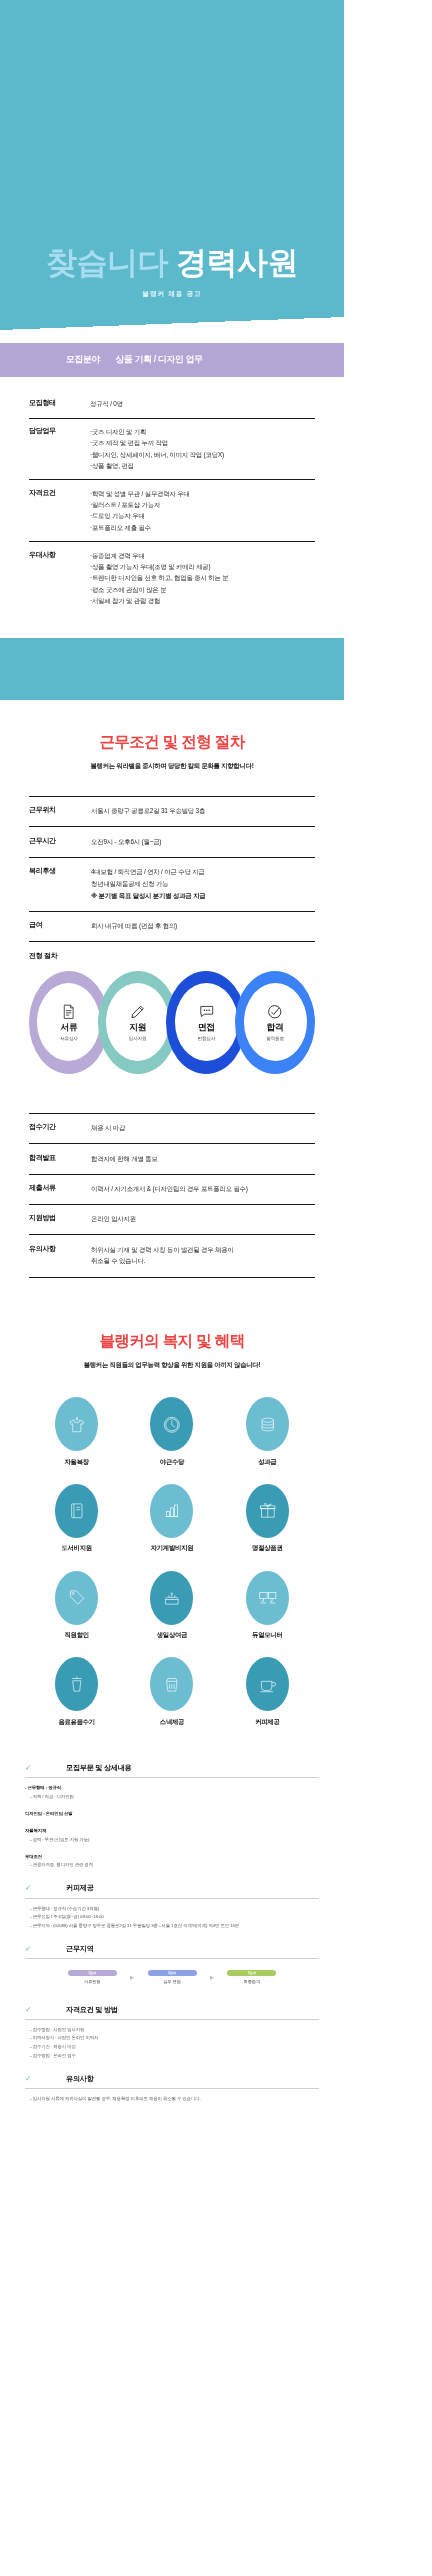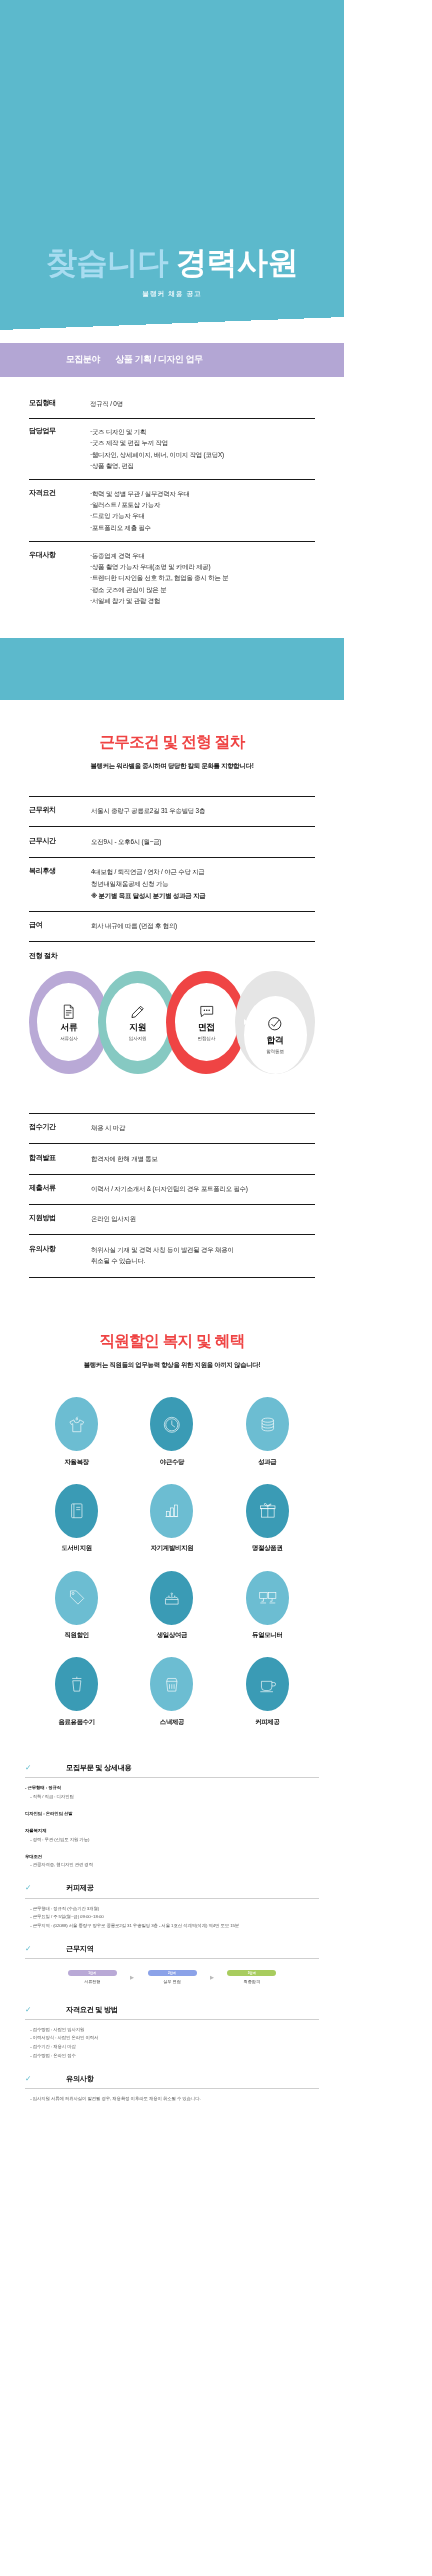--- a/index.html
+++ b/index.html
@@ -298,36 +298,36 @@
               <svg width="15.5" height="15.5" viewBox="0 0 24 24" fill="none" stroke="#111" stroke-width="1.3">
                 <path d="M16.5 3.5l4 4L8 20l-5 1 1-5z"></path>
                 <path d="M14.5 5.5l4 4"></path>
               </svg>
             </div>
             <div class="flow-name">지원</div>
             <div class="flow-desc">입사지원</div>
           </div>
           <div class="flow-arrow"></div>
         </div>
-        <div class="flow-item" style="background: #ef4444;">
+        <div class="flow-item" style="background: #1d4ed8;">
           <div class="flow-inner">
             <div class="flow-ico">
               <svg width="15.5" height="14.4" viewBox="0 0 26 24" fill="none" stroke="#111" stroke-width="1.3">
                 <path d="M3 4h20v13H9l-5 4v-4H3z"></path>
                 <circle cx="9" cy="10.5" r="1.2" fill="#111" stroke="none"></circle>
                 <circle cx="13" cy="10.5" r="1.2" fill="#111" stroke="none"></circle>
                 <circle cx="17" cy="10.5" r="1.2" fill="#111" stroke="none"></circle>
               </svg>
             </div>
             <div class="flow-name">면접</div>
             <div class="flow-desc">면접심사</div>
           </div>
           <div class="flow-arrow"></div>
         </div>
-        <div class="flow-item" style="background: #e5e5e5; justify-content: flex-end;">
+        <div class="flow-item" style="background: #3b82f6;">
           <div class="flow-inner">
             <div class="flow-ico">
               <svg width="15.5" height="15.5" viewBox="0 0 24 24" fill="none" stroke="#111" stroke-width="1.3">
                 <circle cx="12" cy="12" r="9.5"></circle>
                 <path d="M7 12.5l3.5 3.5L19 6"></path>
               </svg>
             </div>
             <div class="flow-name">합격</div>
             <div class="flow-desc">합격통보</div>
           </div>
@@ -363,21 +363,21 @@
           <div class="k">유의사항</div>
           <div class="v">
             <div>허위사실 기재 및 경력 사칭 등이 발견될 경우 채용이</div>
             <div>취소될 수 있습니다.</div>
           </div>
         </div>
       </div>
   </section>
 
   <section class="benefits">
-    <h2 class="sec-title">직원할인 복지 및 혜택</h2>
+    <h2 class="sec-title">블랭커의 복지 및 혜택</h2>
     <p class="sec-sub">블랭커는 직원들의 업무능력 향상을 위한 지원을 아끼지 않습니다!</p>
     <div class="ben-grid" id="benGrid">
         <div class="ben-cell">
           <div class="ben-circle" style="background: rgb(108, 189, 210);">
             <svg width="19.6" height="19.6" viewBox="0 0 34 34" fill="none" stroke="#fff" stroke-width="1.1">
               <path d="M17 5.5c0-1.6 1.3-2.5 1.3-2.5"></path>
               <circle cx="17" cy="7" r="1.6"></circle>
               <path d="M12 8.5L5 12l2.5 4.5L10 15v14h14V15l2.5 1.5L29 12l-7-3.5a5 5 0 01-10 0z"></path>
             </svg>
           </div>

